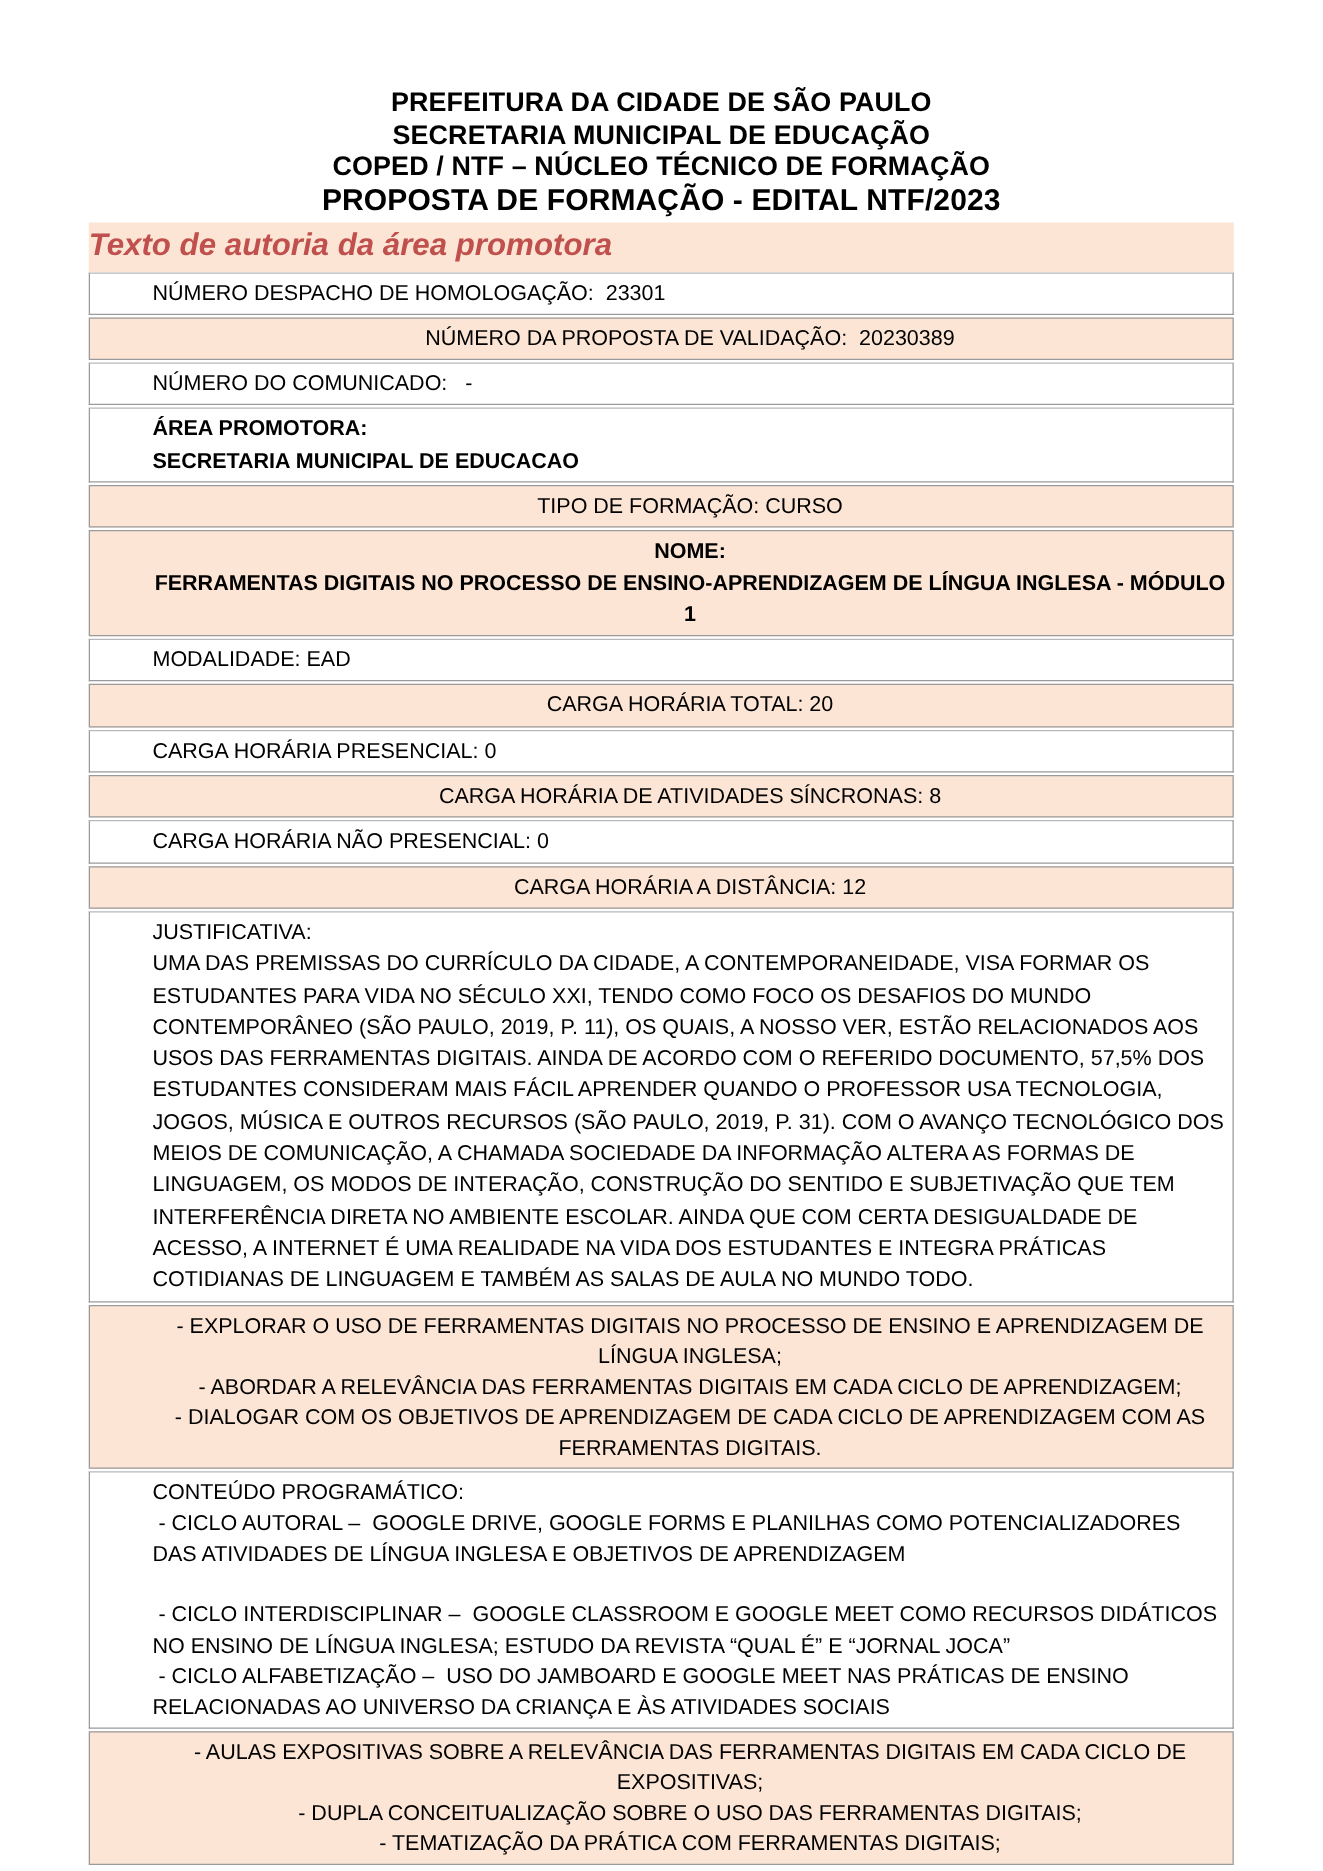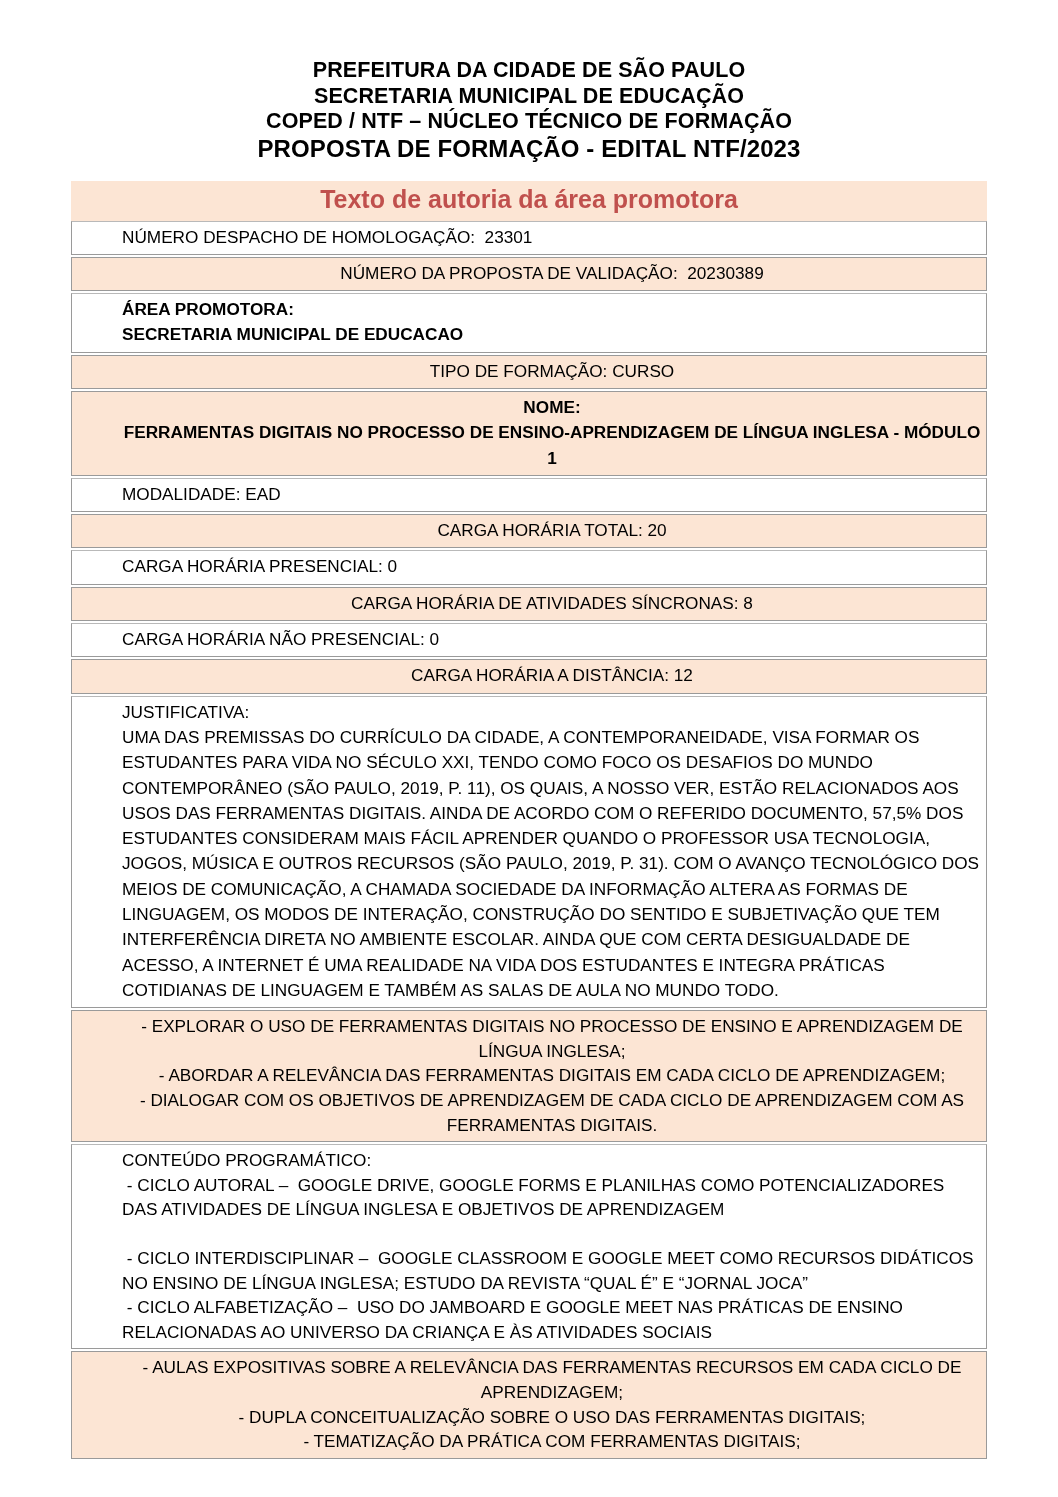--- a/index.html
+++ b/index.html
@@ -15,21 +15,21 @@
     font-family: "Liberation Sans", sans-serif;
     color: #000000;
     -webkit-font-smoothing: antialiased;
   }
 
   .page {
     position: relative;
     width: 1058px;
     height: 1497px;
     box-sizing: border-box;
-    padding: 0;
+    padding: 12px;
   }
 
   
   .doc-header {
     padding-top: 58px;
     text-align: center;
   }
   .doc-header .hline {
     font-weight: bold;
     font-size: 21.5px;
@@ -37,26 +37,26 @@
     letter-spacing: .1px;
     white-space: nowrap;
   }
   .doc-header .hline-4 {
     font-size: 24px;
     line-height: 28px;
   }
 
   
   .title-band {
-    margin: 18px auto 0 auto;
+    margin: 3px auto 0 auto;
     width: 916px;
     background: #fce5d4;
-    text-align: center;
     padding: 4px 0 7px 0;
     box-sizing: border-box;
+    font-style: italic;
   }
   .title-band .title-text {
     color: #c0504d;
     font-weight: bold;
     font-size: 25px;
     line-height: 29px;
   }
 
   
   .form-table {
@@ -126,20 +126,25 @@
           <div class="line">NÚMERO DESPACHO DE HOMOLOGAÇÃO:  23301</div>
         </div>
       </div>
       <div class="row shaded">
         <div class="block">
           <div class="line">NÚMERO DA PROPOSTA DE VALIDAÇÃO:  20230389</div>
         </div>
       </div>
       <div class="row">
         <div class="block">
+          <div class="line">NÚMERO DO COMUNICADO:   -</div>
+        </div>
+      </div>
+      <div class="row">
+        <div class="block">
           <div class="line bold">ÁREA PROMOTORA:</div>
           <div class="line bold">SECRETARIA MUNICIPAL DE EDUCACAO</div>
         </div>
       </div>
       <div class="row shaded">
         <div class="block">
           <div class="line">TIPO DE FORMAÇÃO: CURSO</div>
         </div>
       </div>
       <div class="row shaded">
@@ -195,20 +200,20 @@
         <div class="block tight">
           <div class="line">CONTEÚDO PROGRAMÁTICO:</div>
           <div class="line"> - CICLO AUTORAL –  GOOGLE DRIVE, GOOGLE FORMS E PLANILHAS COMO POTENCIALIZADORES DAS ATIVIDADES DE LÍNGUA INGLESA E OBJETIVOS DE APRENDIZAGEM</div>
           <div class="spacer"></div>
           <div class="line"> - CICLO INTERDISCIPLINAR –  GOOGLE CLASSROOM E GOOGLE MEET COMO RECURSOS DIDÁTICOS NO ENSINO DE LÍNGUA INGLESA; ESTUDO DA REVISTA “QUAL É” E “JORNAL JOCA”</div>
           <div class="line"> - CICLO ALFABETIZAÇÃO –  USO DO JAMBOARD E GOOGLE MEET NAS PRÁTICAS DE ENSINO RELACIONADAS AO UNIVERSO DA CRIANÇA E ÀS ATIVIDADES SOCIAIS</div>
         </div>
       </div>
       <div class="row shaded">
         <div class="block tight">
-          <div class="line">- AULAS EXPOSITIVAS SOBRE A RELEVÂNCIA DAS FERRAMENTAS RECURSOS EM CADA CICLO DE APRENDIZAGEM;</div>
+          <div class="line">- AULAS EXPOSITIVAS SOBRE A RELEVÂNCIA DAS FERRAMENTAS DIGITAIS EM CADA CICLO DE EXPOSITIVAS;</div>
           <div class="line">- DUPLA CONCEITUALIZAÇÃO SOBRE O USO DAS FERRAMENTAS DIGITAIS;</div>
           <div class="line">- TEMATIZAÇÃO DA PRÁTICA COM FERRAMENTAS DIGITAIS;</div>
         </div>
       </div>
     </div>
 
 </div>
 
 </body></html>

